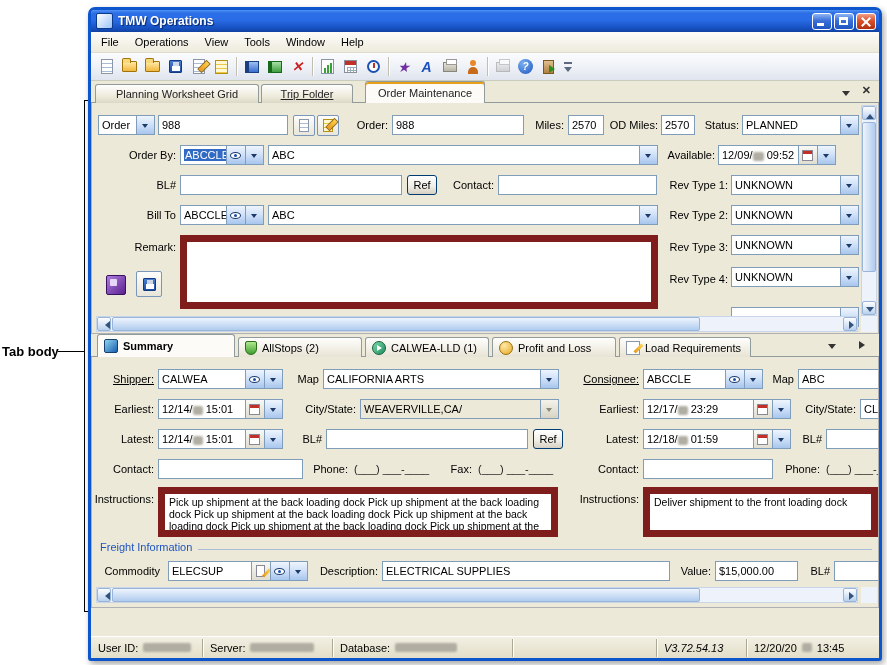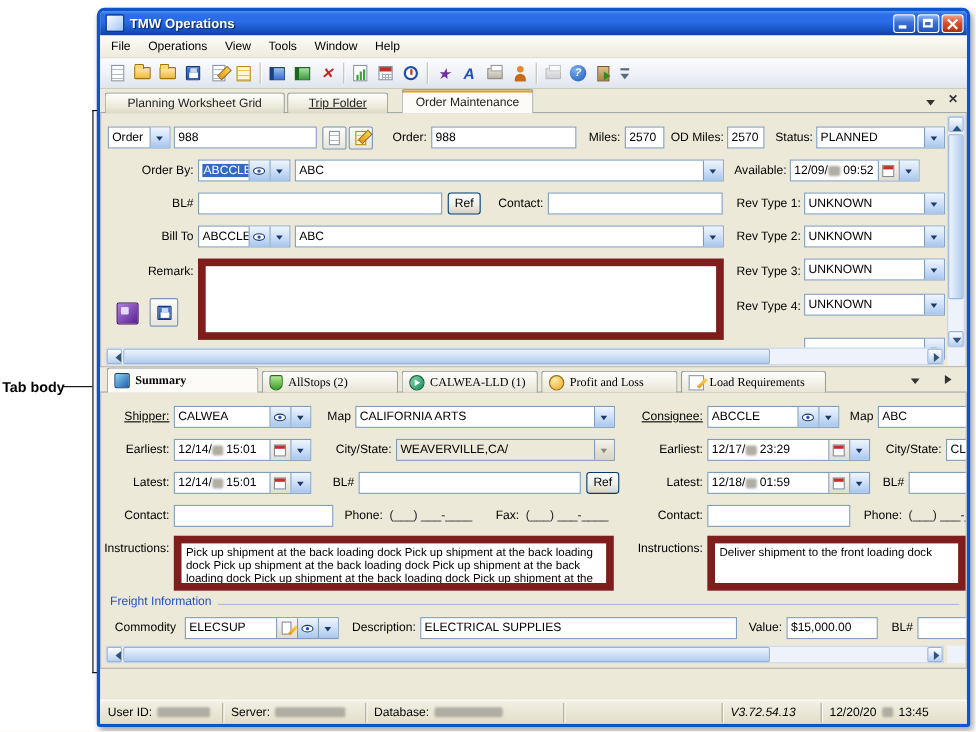--- a/index.html
+++ b/index.html
@@ -83,21 +83,21 @@
   .tabstrip{top:71px;height:22px;}
   .tab{position:absolute;bottom:0;height:19px;display:flex;align-items:center;justify-content:center;
        border:1px solid #919b9c;border-bottom:0;border-radius:3px 3px 0 0;box-sizing:border-box;
        background:linear-gradient(180deg,#fefefd,#ece8d8 70%,#dcd8c8);color:#222;z-index:1;text-align:center;}
   .tab.active{height:22px;background:#fcfbf7;z-index:3;box-shadow:inset 0 2px 0 #e8a01a;margin-left:30px;}
   .strip-dd{position:absolute;top:7px;width:12px;height:12px;}
   .strip-dd::after{content:"";position:absolute;left:1px;top:3px;border:4px solid transparent;border-top:5px solid #333;}
   .strip-x{position:absolute;top:3px;font-weight:bold;color:#333;font-size:11px;}
   .strip-r{position:absolute;top:7px;width:10px;height:10px;}
   .strip-r::after{content:"";position:absolute;left:2px;top:0;border:4px solid transparent;border-left:6px solid #333;}
-  .ltabstrip{top:324px;height:23px;font-family:Liberation Serif, serif;}
+  .ltabstrip{top:324px;height:23px;}
   .ltab{position:absolute;bottom:0;height:20px;display:flex;align-items:center;gap:5px;
         border:1px solid #919b9c;border-bottom:0;border-radius:3px 3px 0 0;box-sizing:border-box;
         background:linear-gradient(180deg,#fefefd,#e8e4d4);padding:0 6px;justify-content:flex-start;z-index:1;}
   .ltab.active{height:23px;background:#fcfbf7;font-weight:bold;z-index:3;}
   .ltic{width:14px;height:14px;display:inline-block;position:relative;box-sizing:border-box;flex:0 0 auto;}
   .ic-sum{background:linear-gradient(135deg,#8fd4f0,#1a5fb0);border:1px solid #14406e;border-radius:2px;}
   .ic-stops{width:12px;height:14px;background:linear-gradient(180deg,#b0e890,#3f9e2f);border:1px solid #2a6e1a;border-radius:2px 2px 6px 6px;}
   .ic-stop2{background:linear-gradient(135deg,#7fd8a8,#1f8e5f);border:1px solid #14603f;border-radius:7px;}
   .ic-stop2::after{content:"";position:absolute;left:4px;top:3px;border:3px solid transparent;border-left:5px solid #fff;}
   .ic-profit{background:radial-gradient(circle at 35% 30%,#ffe9a8,#e8a820);border:1px solid #9a7010;border-radius:50%;}

